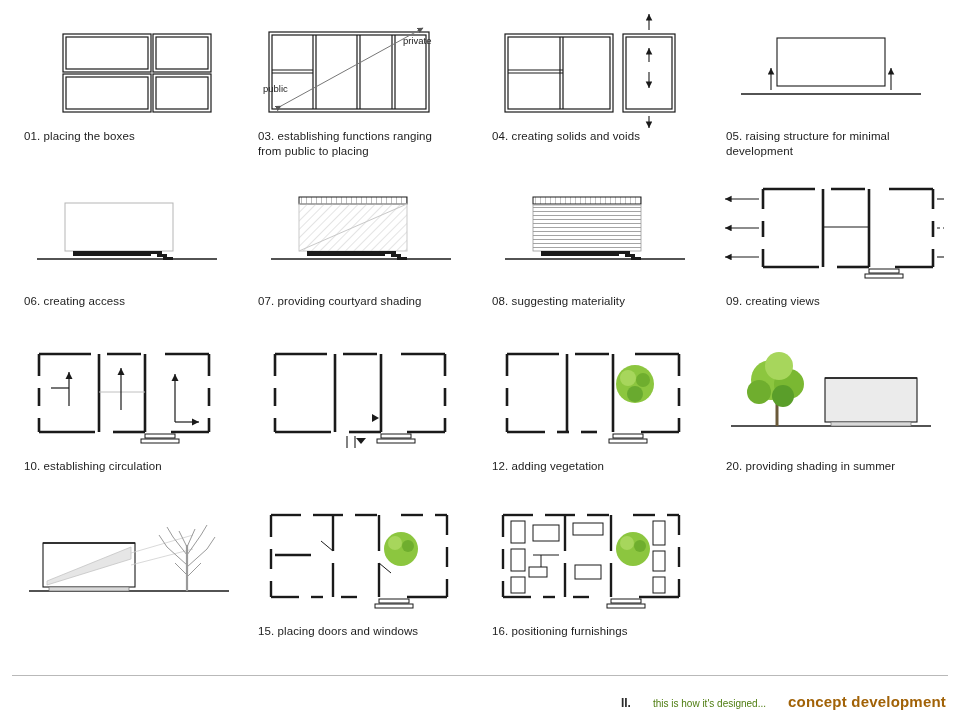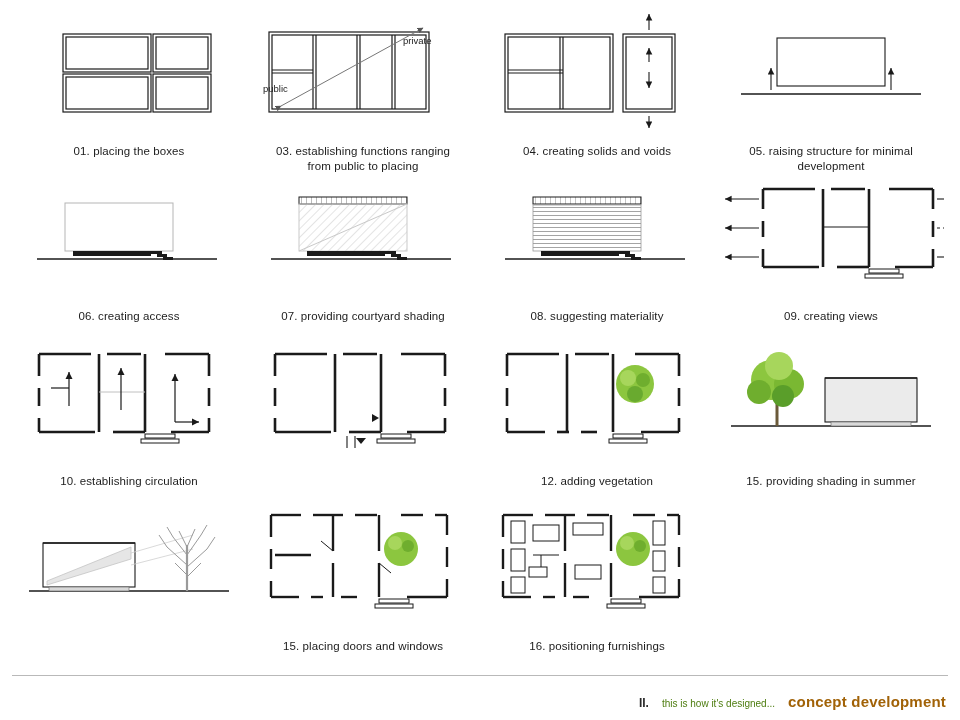--- a/index.html
+++ b/index.html
@@ -40,42 +40,41 @@
     height: 118px;
     position: relative;
   }
   .art svg {
     display: block;
   }
   .caption {
     width: 210px;
     font-size: 11.5px;
     line-height: 15px;
-    text-align: center;
     color: #1c1c1c;
-    margin-top: 16px;
+    margin-top: 1px;
     letter-spacing: 0.1px;
   }
   .footer-rule {
     position: absolute;
     left: 12px;
     right: 12px;
     bottom: 44px;
     height: 1px;
     background: #b9b9b9;
   }
   .footer {
     position: absolute;
     right: 14px;
     bottom: 10px;
     font-size: 12px;
     color: #2a2a2a;
     display: flex;
     align-items: baseline;
-    gap: 13px;
+    gap: 22px;
     margin-top: 9px;
   }
   .footer .roman {
     font-weight: bold;
     font-size: 12px;
   }
   .footer .lead {
     font-size: 10px;
     color: #4d7c0f;
   }
@@ -448,21 +447,21 @@
             <line x1="58" y1="86" x2="58" y2="48" stroke="#6b5a3a" stroke-width="3"></line>
             <circle cx="52" cy="40" r="20" fill="#8cc63f"></circle>
             <circle cx="70" cy="44" r="15" fill="#7ab832"></circle>
             <circle cx="60" cy="26" r="14" fill="#a7d65c"></circle>
             <circle cx="40" cy="52" r="12" fill="#6fae2e"></circle>
             <circle cx="64" cy="56" r="11" fill="#5a9e2a"></circle>
           </g>
         </svg>
       </div>
       <div class="caption">
-        <span>15. providing shading in summer</span>
+        <span>20. providing shading in summer</span>
       </div>
     </div>
 
     <div class="cell">
       <div class="art">
         <svg width="225" height="118" viewBox="0 0 225 118">
           <rect x="26" y="38" width="92" height="44" fill="#ffffff" stroke="#1a1a1a" stroke-width="1.1"></rect>
           <polygon points="30,76 114,42 114,54 30,80" fill="#e6e6e6" stroke="#c4c4c4" stroke-width="0.8"></polygon>
           <line x1="26" y1="38" x2="118" y2="38" stroke="#1a1a1a" stroke-width="1.6"></line>
           <line x1="12" y1="86" x2="212" y2="86" stroke="#1a1a1a" stroke-width="1.4"></line>

